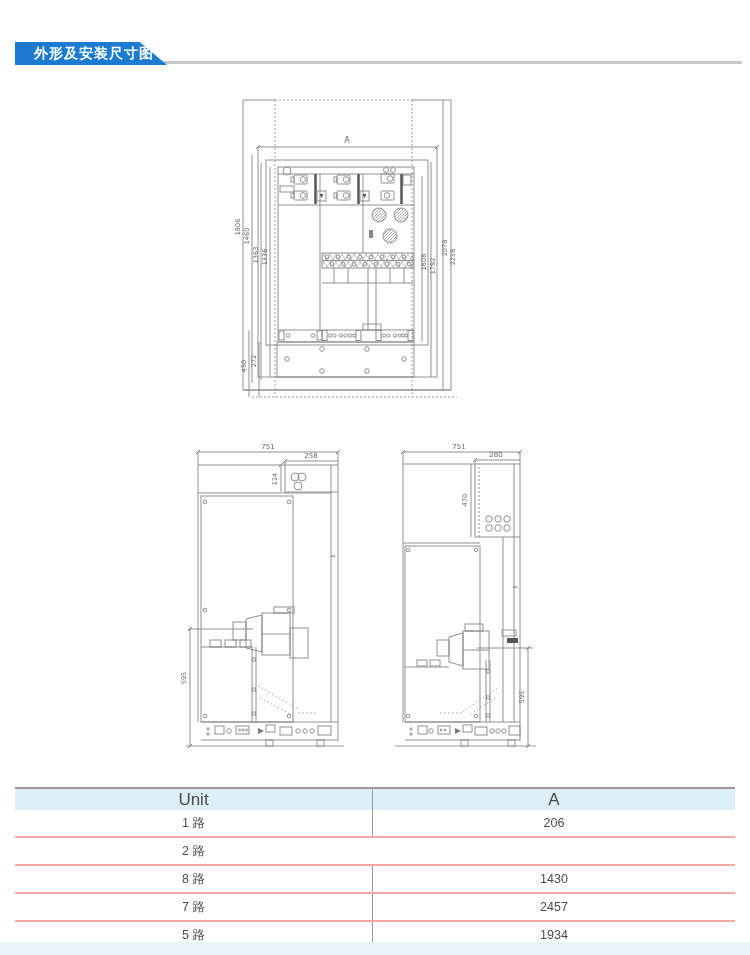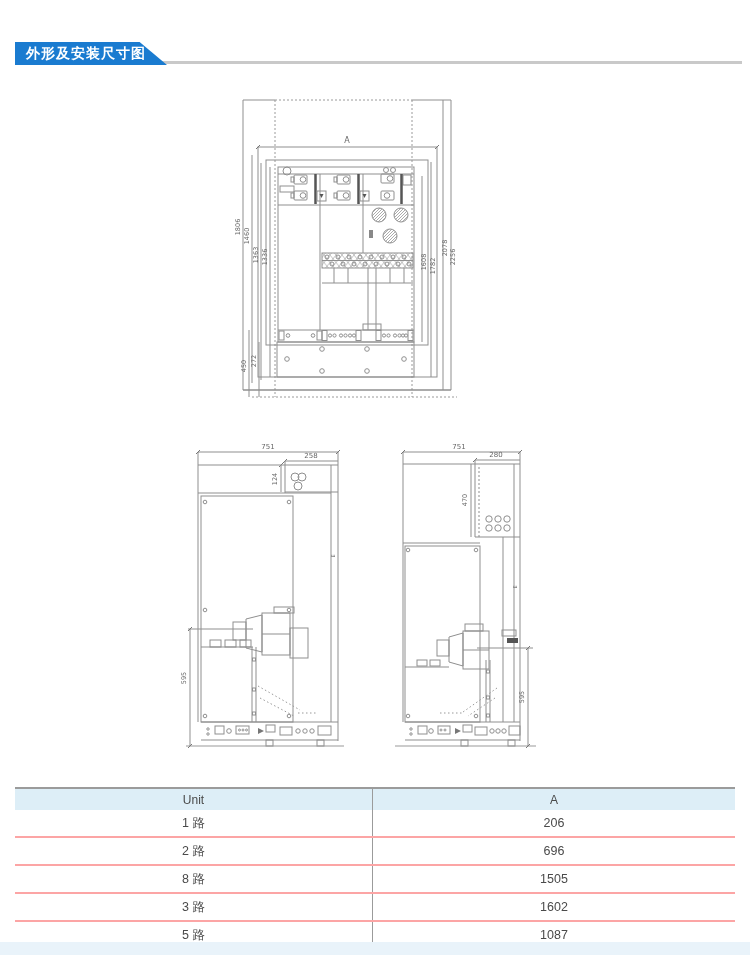--- a/index.html
+++ b/index.html
@@ -3,30 +3,30 @@
 <meta charset="utf-8">
 <style>
   html,body{margin:0;padding:0;background:#ffffff;}
   .page{position:relative;width:750px;height:955px;background:#ffffff;overflow:hidden;
         font-family:"Liberation Sans","DejaVu Sans",sans-serif;}
   
   .title-rule{position:absolute;left:15px;width:727px;top:61px;height:3px;background:#c9c9c9;}
   .banner{position:absolute;left:15px;top:42px;width:152px;height:23px;background:#1a7bd0;
           clip-path:polygon(0 0,82% 0,100% 100%,0 100%);
           color:#ffffff;font-size:14px;font-weight:bold;letter-spacing:1px;
-          line-height:23px;padding-left:11px;box-sizing:border-box;white-space:nowrap;}
+          line-height:23px;padding-left:19px;box-sizing:border-box;white-space:nowrap;}
   
   .drawing-svg{position:absolute;left:0;top:0;}
   .drawing-svg text{fill:#666;font-family:"DejaVu Sans",sans-serif;}
   
   .dim-table{position:absolute;left:15px;top:787px;width:720px;
              border-top:2px solid #9b9b9b;border-bottom:3px solid #9b9b9b;
              font-size:12.5px;color:#4a4a4a;}
   .t-row{display:flex;height:26px;align-items:center;border-top:2px solid #fca5a5;}
-  .t-head{height:21px;background:#ddeef7;border-top:none;font-size:12px;}
+  .t-head{height:21px;background:#ddeef7;border-top:none;font-size:17px;}
   .t-row.r1{border-top:none;justify-content:flex-end;}
   .t-cell{text-align:center;box-sizing:border-box;}
   .c1{width:357px;}
   .c2{flex:1;border-left:1px solid #9b9b9b;align-self:stretch;display:flex;align-items:center;justify-content:center;}
   .footer-strip{position:absolute;left:0;top:942px;width:750px;height:13px;background:#e9f3fa;}
 </style>
 </head>
 <body>
 
 <div class="page">
@@ -327,30 +327,29 @@
     <div class="t-row t-head">
       <div class="t-cell c1">Unit</div>
       <div class="t-cell c2">A</div>
     </div>
     <div class="t-row r1">
       <div class="t-cell c1">1 路</div>
       <div class="t-cell c2">206</div>
     </div>
     <div class="t-row">
       <div class="t-cell c1">2 路</div>
-      <div class="t-cell c2">696</div>
     </div>
     <div class="t-row">
       <div class="t-cell c1">8 路</div>
-      <div class="t-cell c2">1505</div>
+      <div class="t-cell c2">1430</div>
     </div>
     <div class="t-row">
-      <div class="t-cell c1">3 路</div>
-      <div class="t-cell c2">1602</div>
+      <div class="t-cell c1">7 路</div>
+      <div class="t-cell c2">2457</div>
     </div>
     <div class="t-row">
       <div class="t-cell c1">5 路</div>
-      <div class="t-cell c2">1087</div>
+      <div class="t-cell c2">1934</div>
     </div>
   </div>
 
   <div class="footer-strip"></div>
 </div>
 
 </body></html>

